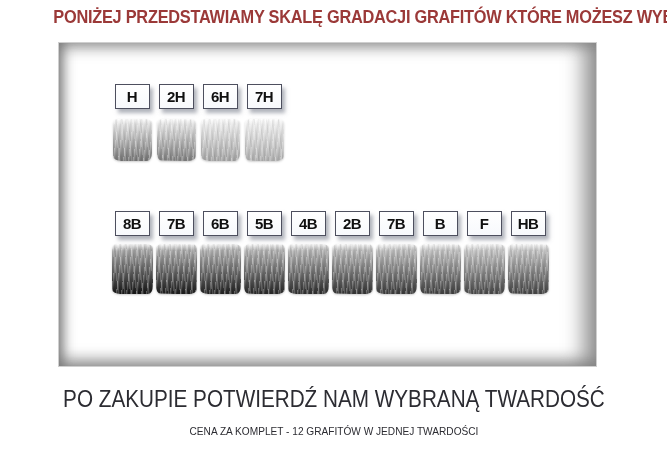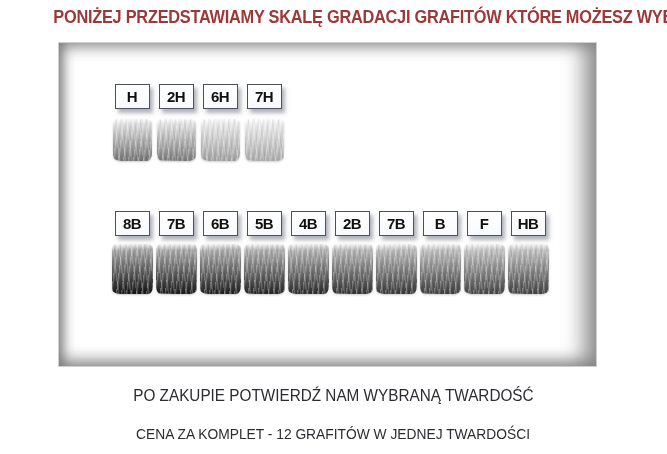--- a/index.html
+++ b/index.html
@@ -97,36 +97,36 @@
     width: 41px;
     margin-top: 8px;
   }
   .footer-line-1 {
     position: absolute;
     top: 386px;
     left: 0;
     width: 100%;
     text-align: center;
     white-space: nowrap;
-    font-size: 17px;
+    font-size: 23px;
     color: var(--footer-color, #2c2c32);
   }
   .footer-line-1 .squeeze {
     display: inline-block;
     transform: scaleX(0.9);
     transform-origin: center;
   }
   .footer-line-2 {
     position: absolute;
     top: 425px;
     left: 0;
     width: 100%;
     text-align: center;
     white-space: nowrap;
-    font-size: 15px;
+    font-size: 11px;
     color: var(--footer-color, #2c2c32);
   }
   .footer-line-2 .squeeze {
     display: inline-block;
     transform: scaleX(0.92);
     transform-origin: center;
   }
 </style>
 </head>
 <body>

